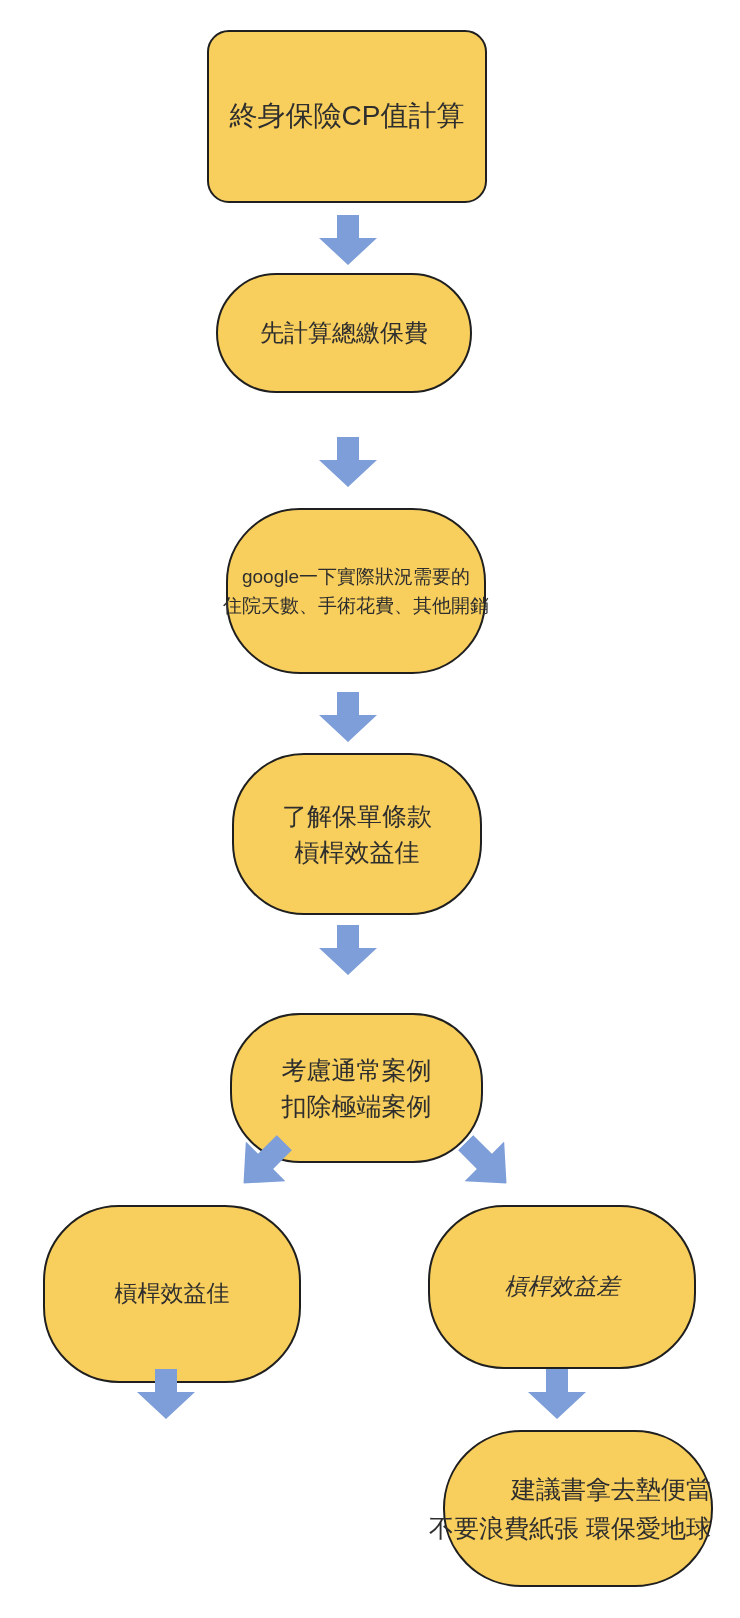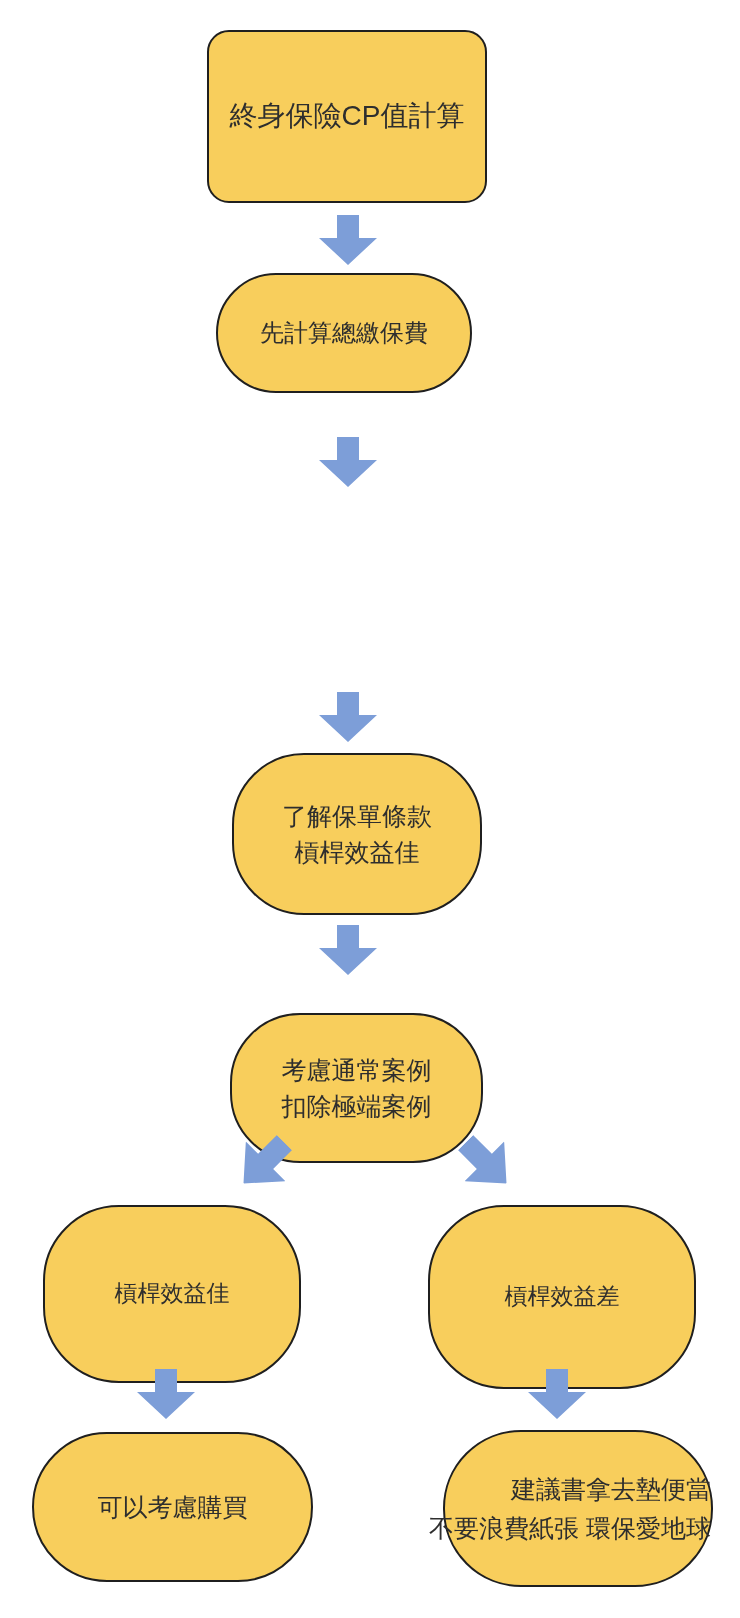--- a/index.html
+++ b/index.html
@@ -41,21 +41,21 @@
   .arrow.diag-left{transform:rotate(45deg);}
   .arrow.diag-right{transform:rotate(-45deg);}
 
   
   #n-title   {left:207px;top:30px;  width:280px;height:173px;border-radius:22px;font-size:28px;}
   #n-premium {left:216px;top:273px; width:256px;height:120px;border-radius:78px;font-size:24px;}
   #n-google  {left:226px;top:508px; width:260px;height:166px;border-radius:74px;font-size:19px;line-height:1.55;}
   #n-policy  {left:232px;top:753px; width:250px;height:162px;border-radius:72px;font-size:25px;text-align:right;}
   #n-cases   {left:230px;top:978px; width:253px;height:150px;border-radius:70px;font-size:25px;margin-top:35px;}
   #n-good    {left:43px; top:1205px;width:258px;height:178px;border-radius:76px;font-size:23px;}
-  #n-bad     {left:428px;top:1205px;width:268px;height:184px;border-radius:76px;font-size:23px;}
+  #n-bad     {left:428px;top:1205px;width:268px;height:164px;border-radius:76px;font-size:23px;font-style:italic;}
   #n-buy     {left:32px; top:1432px;width:281px;height:150px;border-radius:75px;font-size:25px;}
   #n-discard {left:443px;top:1430px;width:270px;height:157px;border-radius:78px;font-size:25px;line-height:1.55;align-items:flex-end;}
 
   
   #a1{left:319px;top:215px;}
   #a2{left:319px;top:437px;}
   #a3{left:319px;top:692px;}
   #a4{left:319px;top:925px;}
   #a-diag-left {left:236px;top:1134px;}
   #a-diag-right{left:458px;top:1134px;}
@@ -72,20 +72,24 @@
   </div>
 
   <div class="arrow" id="a1"></div>
 
   <div class="node" id="n-premium">
     <span class="line">先計算總繳保費</span>
   </div>
 
   <div class="arrow" id="a2"></div>
 
+  <div class="node" id="n-google">
+    <span class="line">google一下實際狀況需要的</span>
+    <span class="line">住院天數、手術花費、其他開銷</span>
+  </div>
 
   <div class="arrow" id="a3"></div>
 
   <div class="node" id="n-policy">
     <span class="line">了解保單條款</span>
     <span class="line">槓桿效益佳</span>
   </div>
 
   <div class="arrow" id="a4"></div>
 
@@ -101,22 +105,19 @@
     <span class="line">槓桿效益佳</span>
   </div>
 
   <div class="node" id="n-bad">
     <span class="line">槓桿效益差</span>
   </div>
 
   <div class="arrow" id="a5"></div>
   <div class="arrow" id="a6"></div>
 
-  <div class="node" id="n-buy">
-    <span class="line">可以考慮購買</span>
-  </div>
 
   <div class="node" id="n-discard">
     <span class="line">建議書拿去墊便當</span>
     <span class="line">不要浪費紙張 環保愛地球</span>
   </div>
 
 </div>
 
 </body></html>

